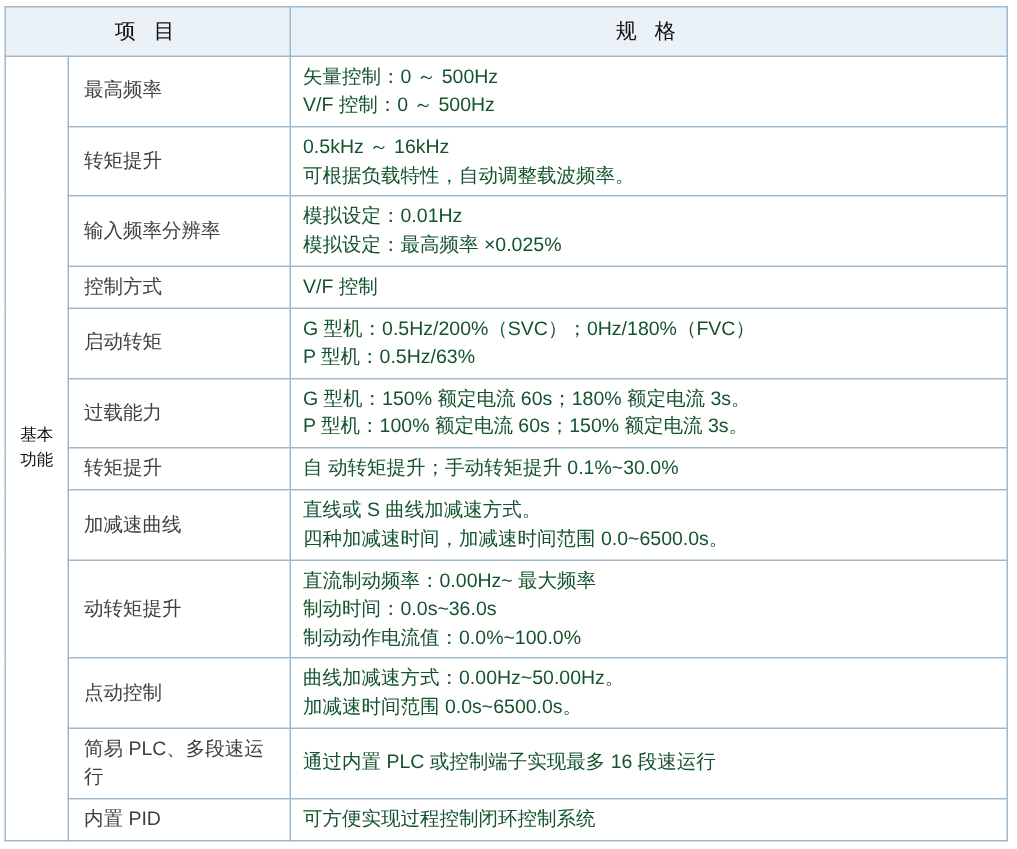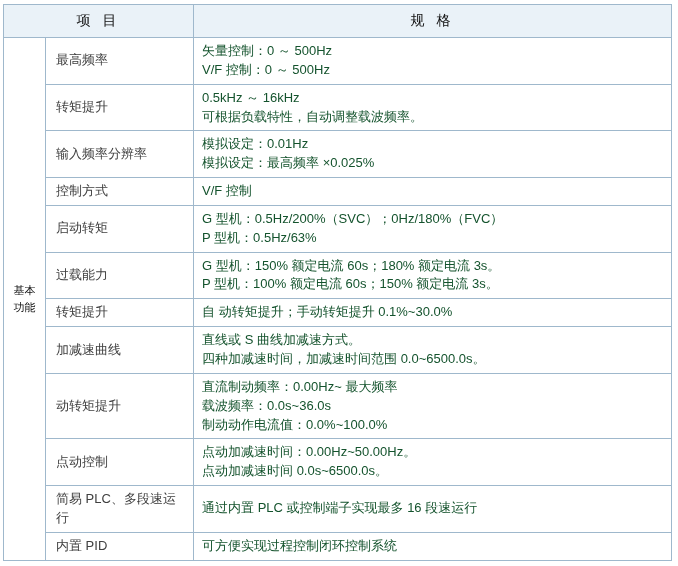--- a/index.html
+++ b/index.html
@@ -135,29 +135,29 @@
         <td class="item-cell">加减速曲线</td>
         <td class="spec-cell">
           <span class="line">直线或 S 曲线加减速方式。</span>
           <span class="line">四种加减速时间，加减速时间范围 0.0~6500.0s。</span>
         </td>
       </tr>
       <tr>
         <td class="item-cell">动转矩提升</td>
         <td class="spec-cell">
           <span class="line">直流制动频率：0.00Hz~ 最大频率</span>
-          <span class="line">载波频率：0.0s~36.0s</span>
+          <span class="line">制动时间：0.0s~36.0s</span>
           <span class="line">制动动作电流值：0.0%~100.0%</span>
         </td>
       </tr>
       <tr>
         <td class="item-cell">点动控制</td>
         <td class="spec-cell">
-          <span class="line">点动加减速时间：0.00Hz~50.00Hz。</span>
-          <span class="line">点动加减速时间 0.0s~6500.0s。</span>
+          <span class="line">曲线加减速方式：0.00Hz~50.00Hz。</span>
+          <span class="line">加减速时间范围 0.0s~6500.0s。</span>
         </td>
       </tr>
       <tr>
         <td class="item-cell">简易 PLC、多段速运行</td>
         <td class="spec-cell">
           <span class="line">通过内置 PLC 或控制端子实现最多 16 段速运行</span>
         </td>
       </tr>
       <tr>
         <td class="item-cell">内置 PID</td>

